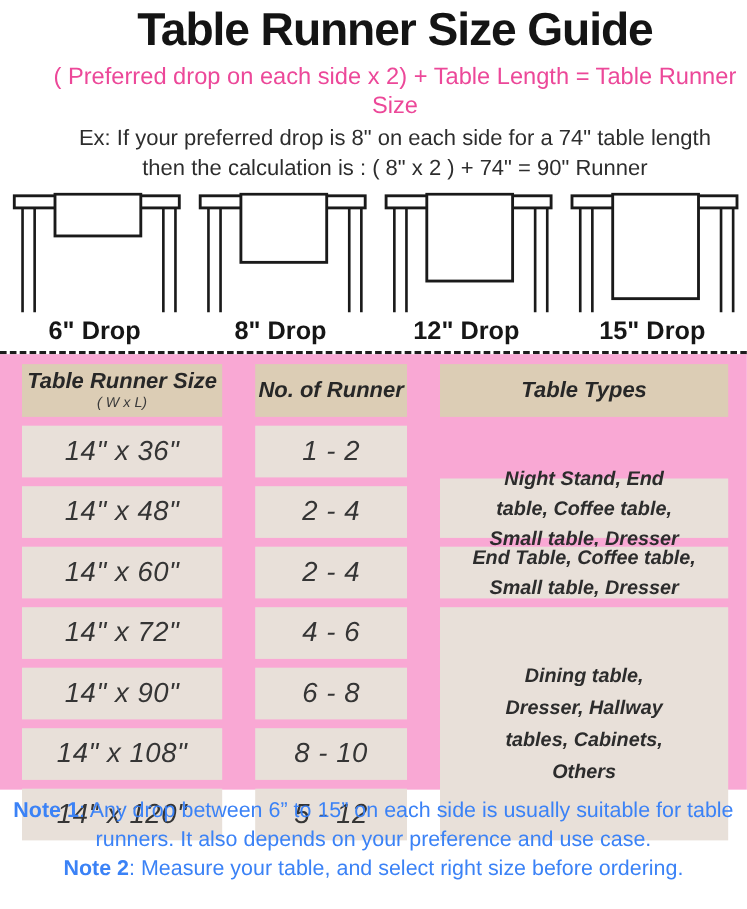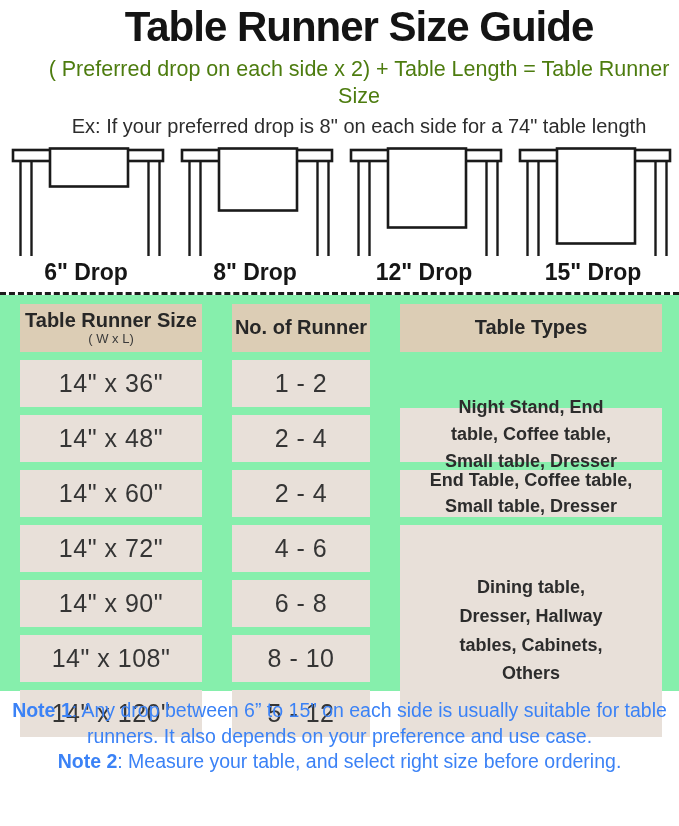--- a/index.html
+++ b/index.html
@@ -7,39 +7,39 @@
     width:679px;height:826px;overflow:hidden;background:#ffffff;
     font-family:"Liberation Sans","DejaVu Sans",sans-serif;
     color:#222;
     -webkit-font-smoothing:antialiased;
   }
   .top{ text-align:center; background:#ffffff; padding-top:2px;margin-left:39px; }
   .title{
     font-size:42px; font-weight:bold; color:#141414; letter-spacing:-1px;
     margin:2px 0 6px 0; line-height:1.1;
   }
-  .formula{ font-size:21.5px; color:#4d7c0f; margin:2px 0 4px 0; line-height:1.25; }
+  .formula{ font-size:21.5px; color:#ec4899; margin:2px 0 4px 0; line-height:1.25; }
   .example-line{ font-size:20px; color:#2d2d2d; margin:3px 0; line-height:1.22; }
 
   .diagram-block{
     background:#ffffff; padding:6px 2px 0 2px;
     border-bottom:3px dashed #1c1c1c;
   }
   .diagram-row{ display:flex; justify-content:space-between; align-items:flex-end; padding:0 2px; }
   .diagram-col{ width:164px; text-align:center; }
   .diagram-col svg{ display:block; margin:0 auto; }
   .drop-label{
     font-size:23px; font-weight:bold; color:#161616; padding:4px 0 6px 0; line-height:1.1;
   }
   .sketch{ stroke:#1a1a1a; fill:#ffffff; }
 
   .table-section{
-    background:#86efac;
+    background:#f9a8d4;
     padding:9px 17px 0 20px;
-    height:396px; box-sizing:border-box;
+    height:396px; box-sizing:border-box;font-style:italic;
   }
   .grid{
     display:grid;
     grid-template-columns:182px 138px 262px;
     grid-template-rows:48px repeat(7,47px);
     column-gap:30px; row-gap:8px;
   }
   .hdr{
     background:#dccdb5; display:flex; flex-direction:column;
     align-items:center; justify-content:center; text-align:center;
@@ -67,20 +67,21 @@
 </style>
 </head>
 <body>
 
 <div>
 
   <div class="top">
     <div class="title">Table Runner Size Guide</div>
     <div class="formula">( Preferred drop on each side x 2) + Table Length = Table Runner Size</div>
     <div class="example-line">Ex: If your preferred drop is 8" on each side for a 74" table length</div>
+    <div class="example-line">then the calculation is : ( 8" x 2 ) + 74" = 90" Runner</div>
   </div>
 
   <div class="diagram-block">
     <div class="diagram-row">
 
       <div class="diagram-col">
         <svg width="162" height="109" viewBox="0 0 162 109">
           <line class="sketch" x1="15.5" y1="14" x2="15.5" y2="109" stroke-width="2.4"></line>
           <line class="sketch" x1="26.5" y1="14" x2="26.5" y2="109" stroke-width="2.4"></line>
           <line class="sketch" x1="143.5" y1="14" x2="143.5" y2="109" stroke-width="2.4"></line>

